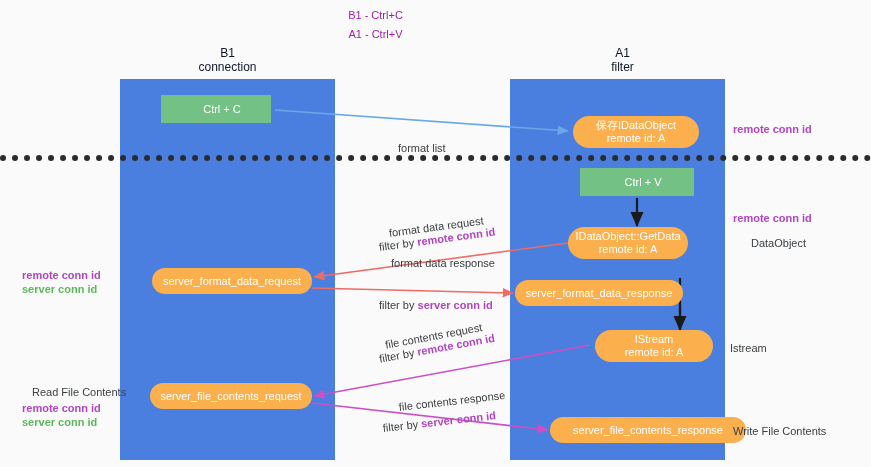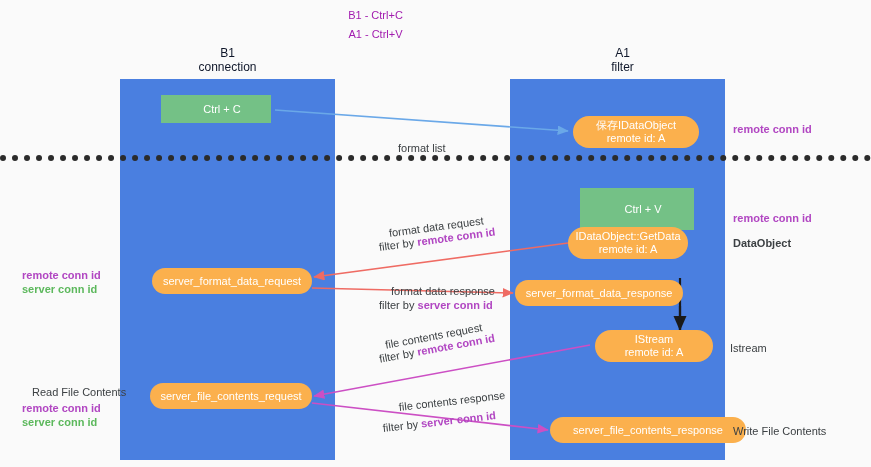--- a/index.html
+++ b/index.html
@@ -111,41 +111,41 @@
     <path d="M312,403 L548,430" stroke="#cc4fc4" stroke-width="1.6" fill="none" marker-end="url(#ahMag)"></path>
   </svg>
 
   <div class="divider"></div>
 
   <div class="node green" style="left:161px;top:95px;width:110px;height:28px;">Ctrl + C</div>
 
   <div class="node orange" style="left:573px;top:116px;width:126px;height:32px;">保存IDataObject
 remote id: A</div>
 
-  <div class="node green" style="left:580px;top:188px;width:114px;height:42px;">Ctrl + V</div>
+  <div class="node green" style="left:580px;top:168px;width:114px;height:28px;">Ctrl + V</div>
 
   <div class="node orange" style="left:568px;top:227px;width:120px;height:32px;">IDataObject::GetData
 remote id: A</div>
 
   <div class="node orange" style="left:515px;top:280px;width:168px;height:26px;">server_format_data_response</div>
 
   <div class="node orange" style="left:152px;top:268px;width:160px;height:26px;">server_format_data_request</div>
 
   <div class="node orange" style="left:595px;top:330px;width:118px;height:32px;">IStream
 remote id: A</div>
 
   <div class="node orange" style="left:150px;top:383px;width:162px;height:26px;">server_file_contents_request</div>
 
   <div class="node orange" style="left:550px;top:417px;width:196px;height:26px;">server_file_contents_response</div>
 
   <div class="sidelabel purple" style="left:733px;top:122px;">remote conn id</div>
 
   <div class="sidelabel purple" style="left:733px;top:211px;">remote conn id</div>
 
-  <div class="sidelabel plain" style="left:733px;top:236px;font-weight:bold;">DataObject</div>
+  <div class="sidelabel plain" style="left:751px;top:236px;">DataObject</div>
 
   <div class="sidelabel plain" style="left:730px;top:341px;">Istream</div>
 
   <div class="sidelabel plain" style="left:733px;top:424px;">Write File Contents</div>
 
   <div class="multi" style="left:22px;top:268px;">
     <div class="p">remote conn id</div>
     <div class="g">server conn id</div>
   </div>
 
@@ -157,21 +157,21 @@
   </div>
 
   <div class="edgelabel" style="left:398px;top:101px;margin-top:40px;">format list</div>
 
   <div class="edgelabel" style="left:388px;top:226px;transform:rotate(-7.6deg);">format data request</div>
 
   <div class="edgelabel" style="left:378px;top:240px;transform:rotate(-7.6deg);">
     <span>filter by </span><span class="hl">remote conn id</span>
   </div>
 
-  <div class="edgelabel" style="left:391px;top:284px;">format data response</div>
+  <div class="edgelabel" style="left:391px;top:256px;">format data response</div>
 
   <div class="edgelabel" style="left:379px;top:298px;">
     <span>filter by </span><span class="hl">server conn id</span>
   </div>
 
   <div class="edgelabel" style="left:384px;top:338px;transform:rotate(-10.5deg);">file contents request</div>
 
   <div class="edgelabel" style="left:378px;top:352px;transform:rotate(-10.5deg);">
     <span>filter by </span><span class="hl">remote conn id</span>
   </div>

